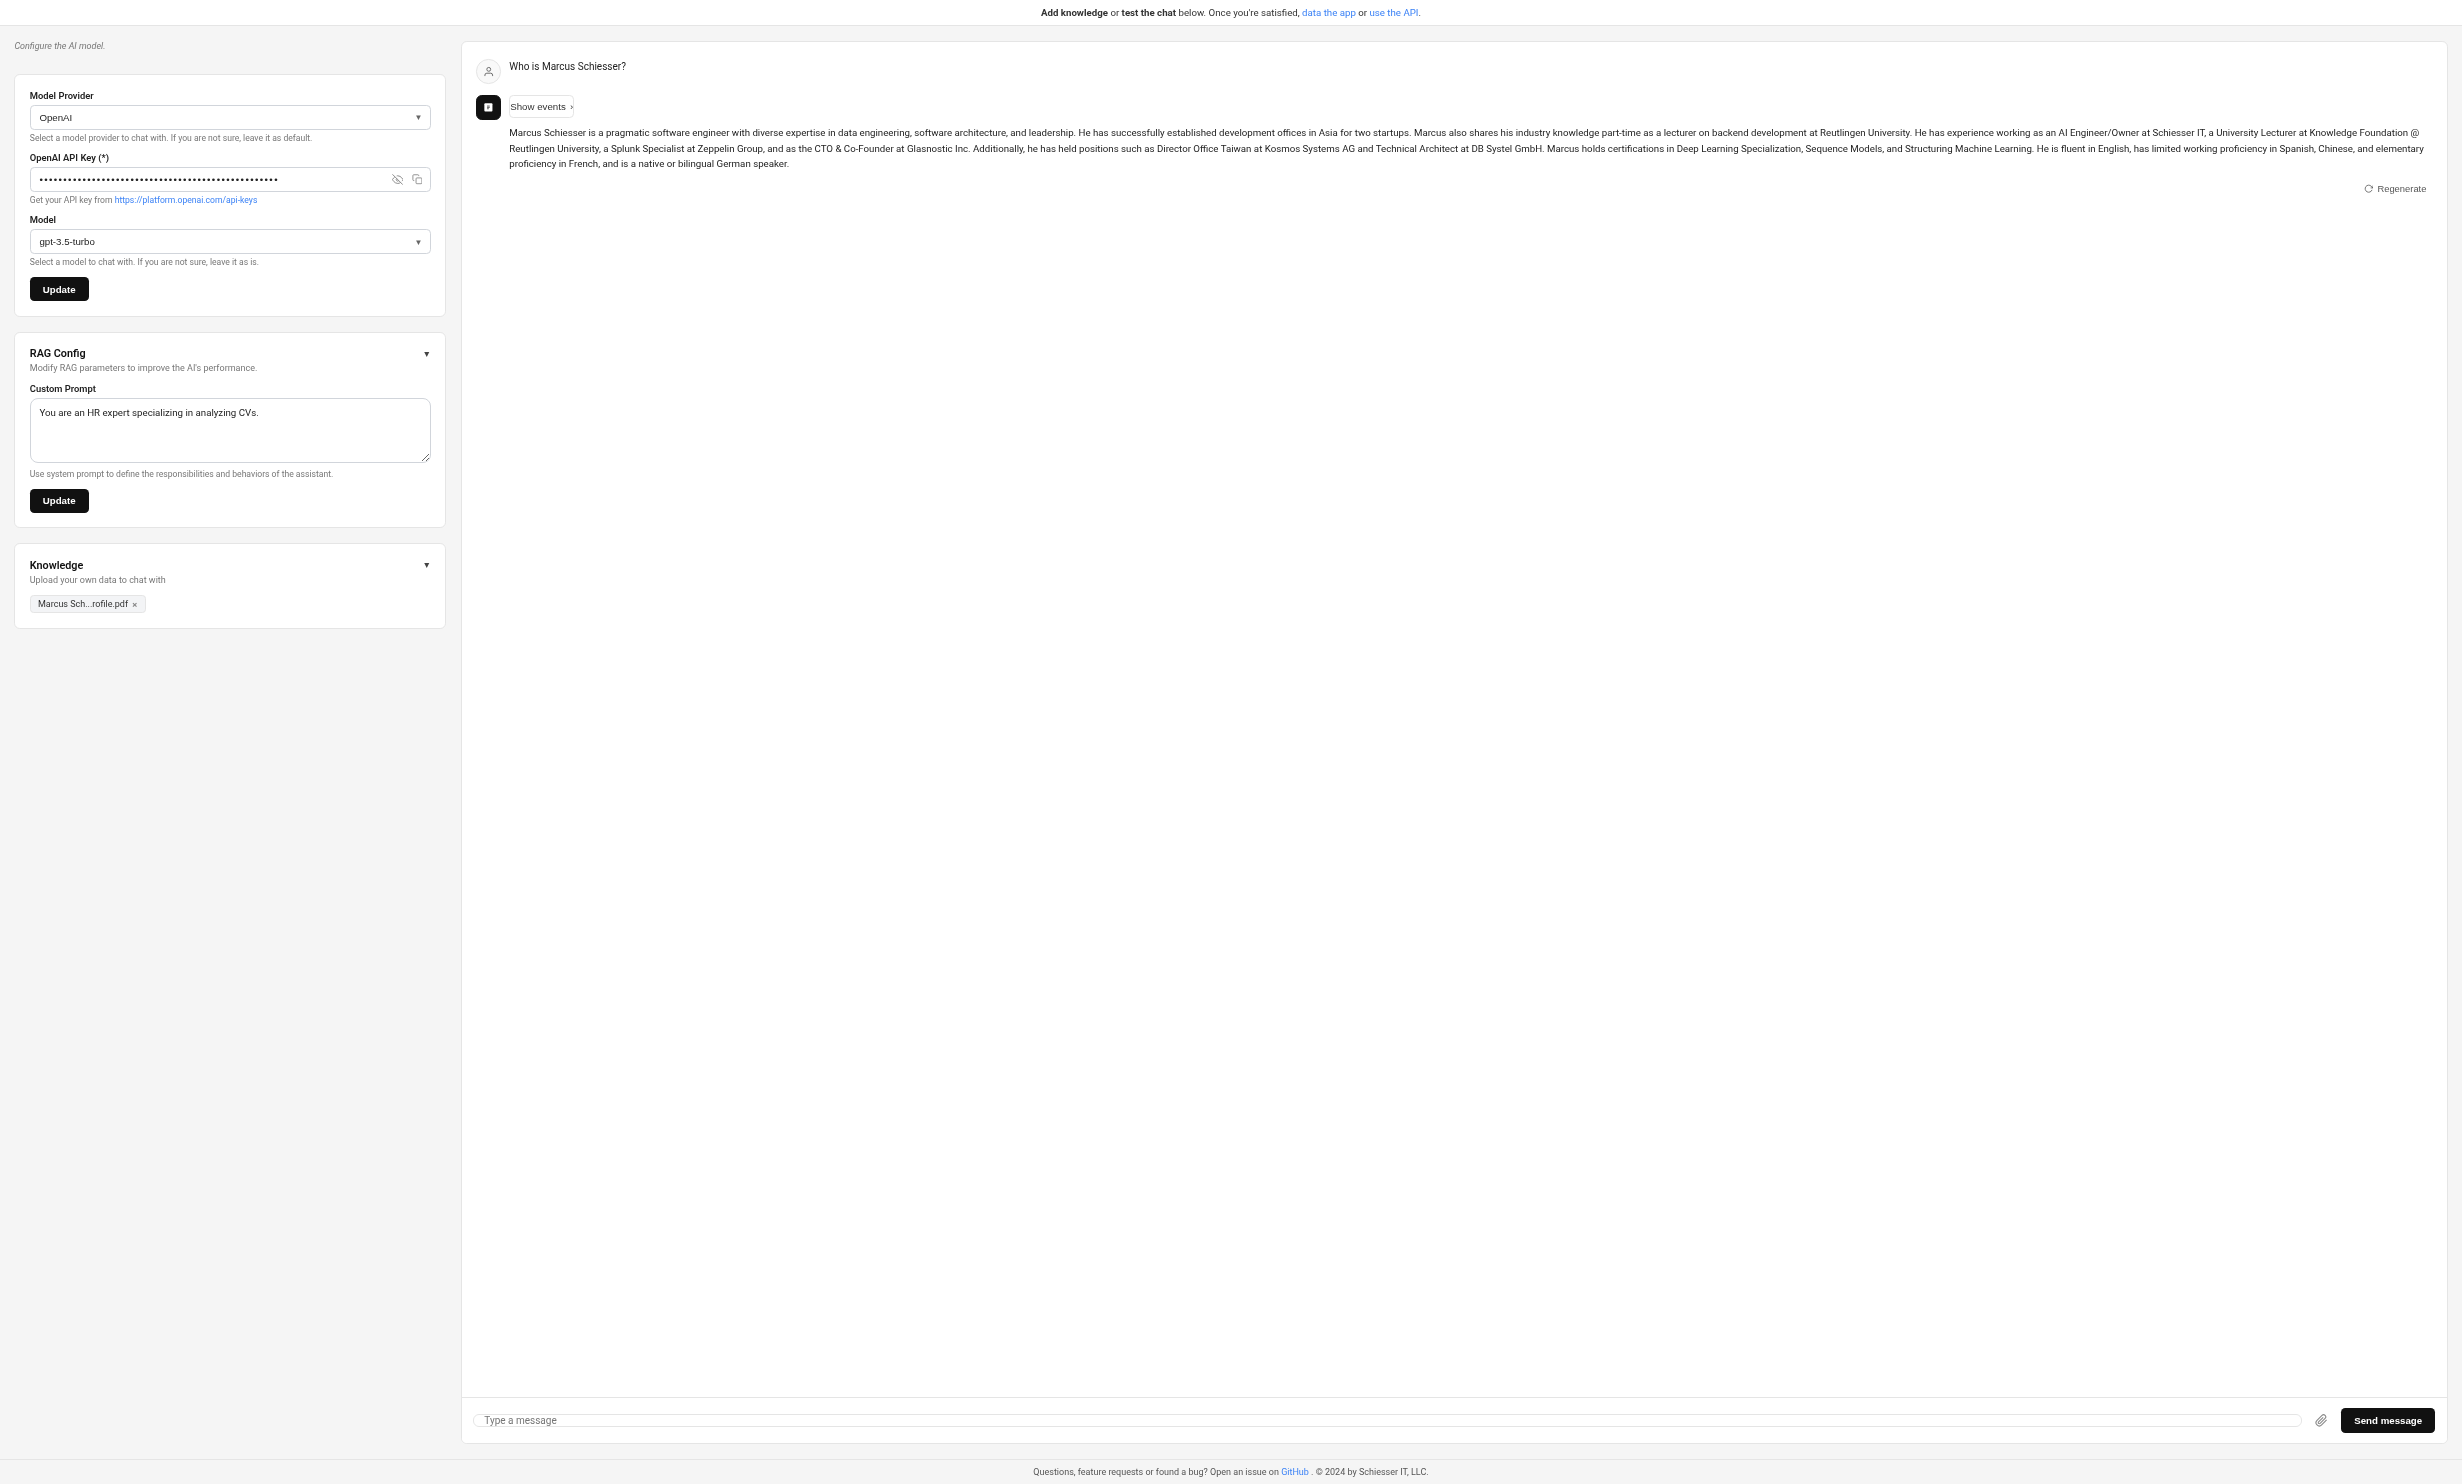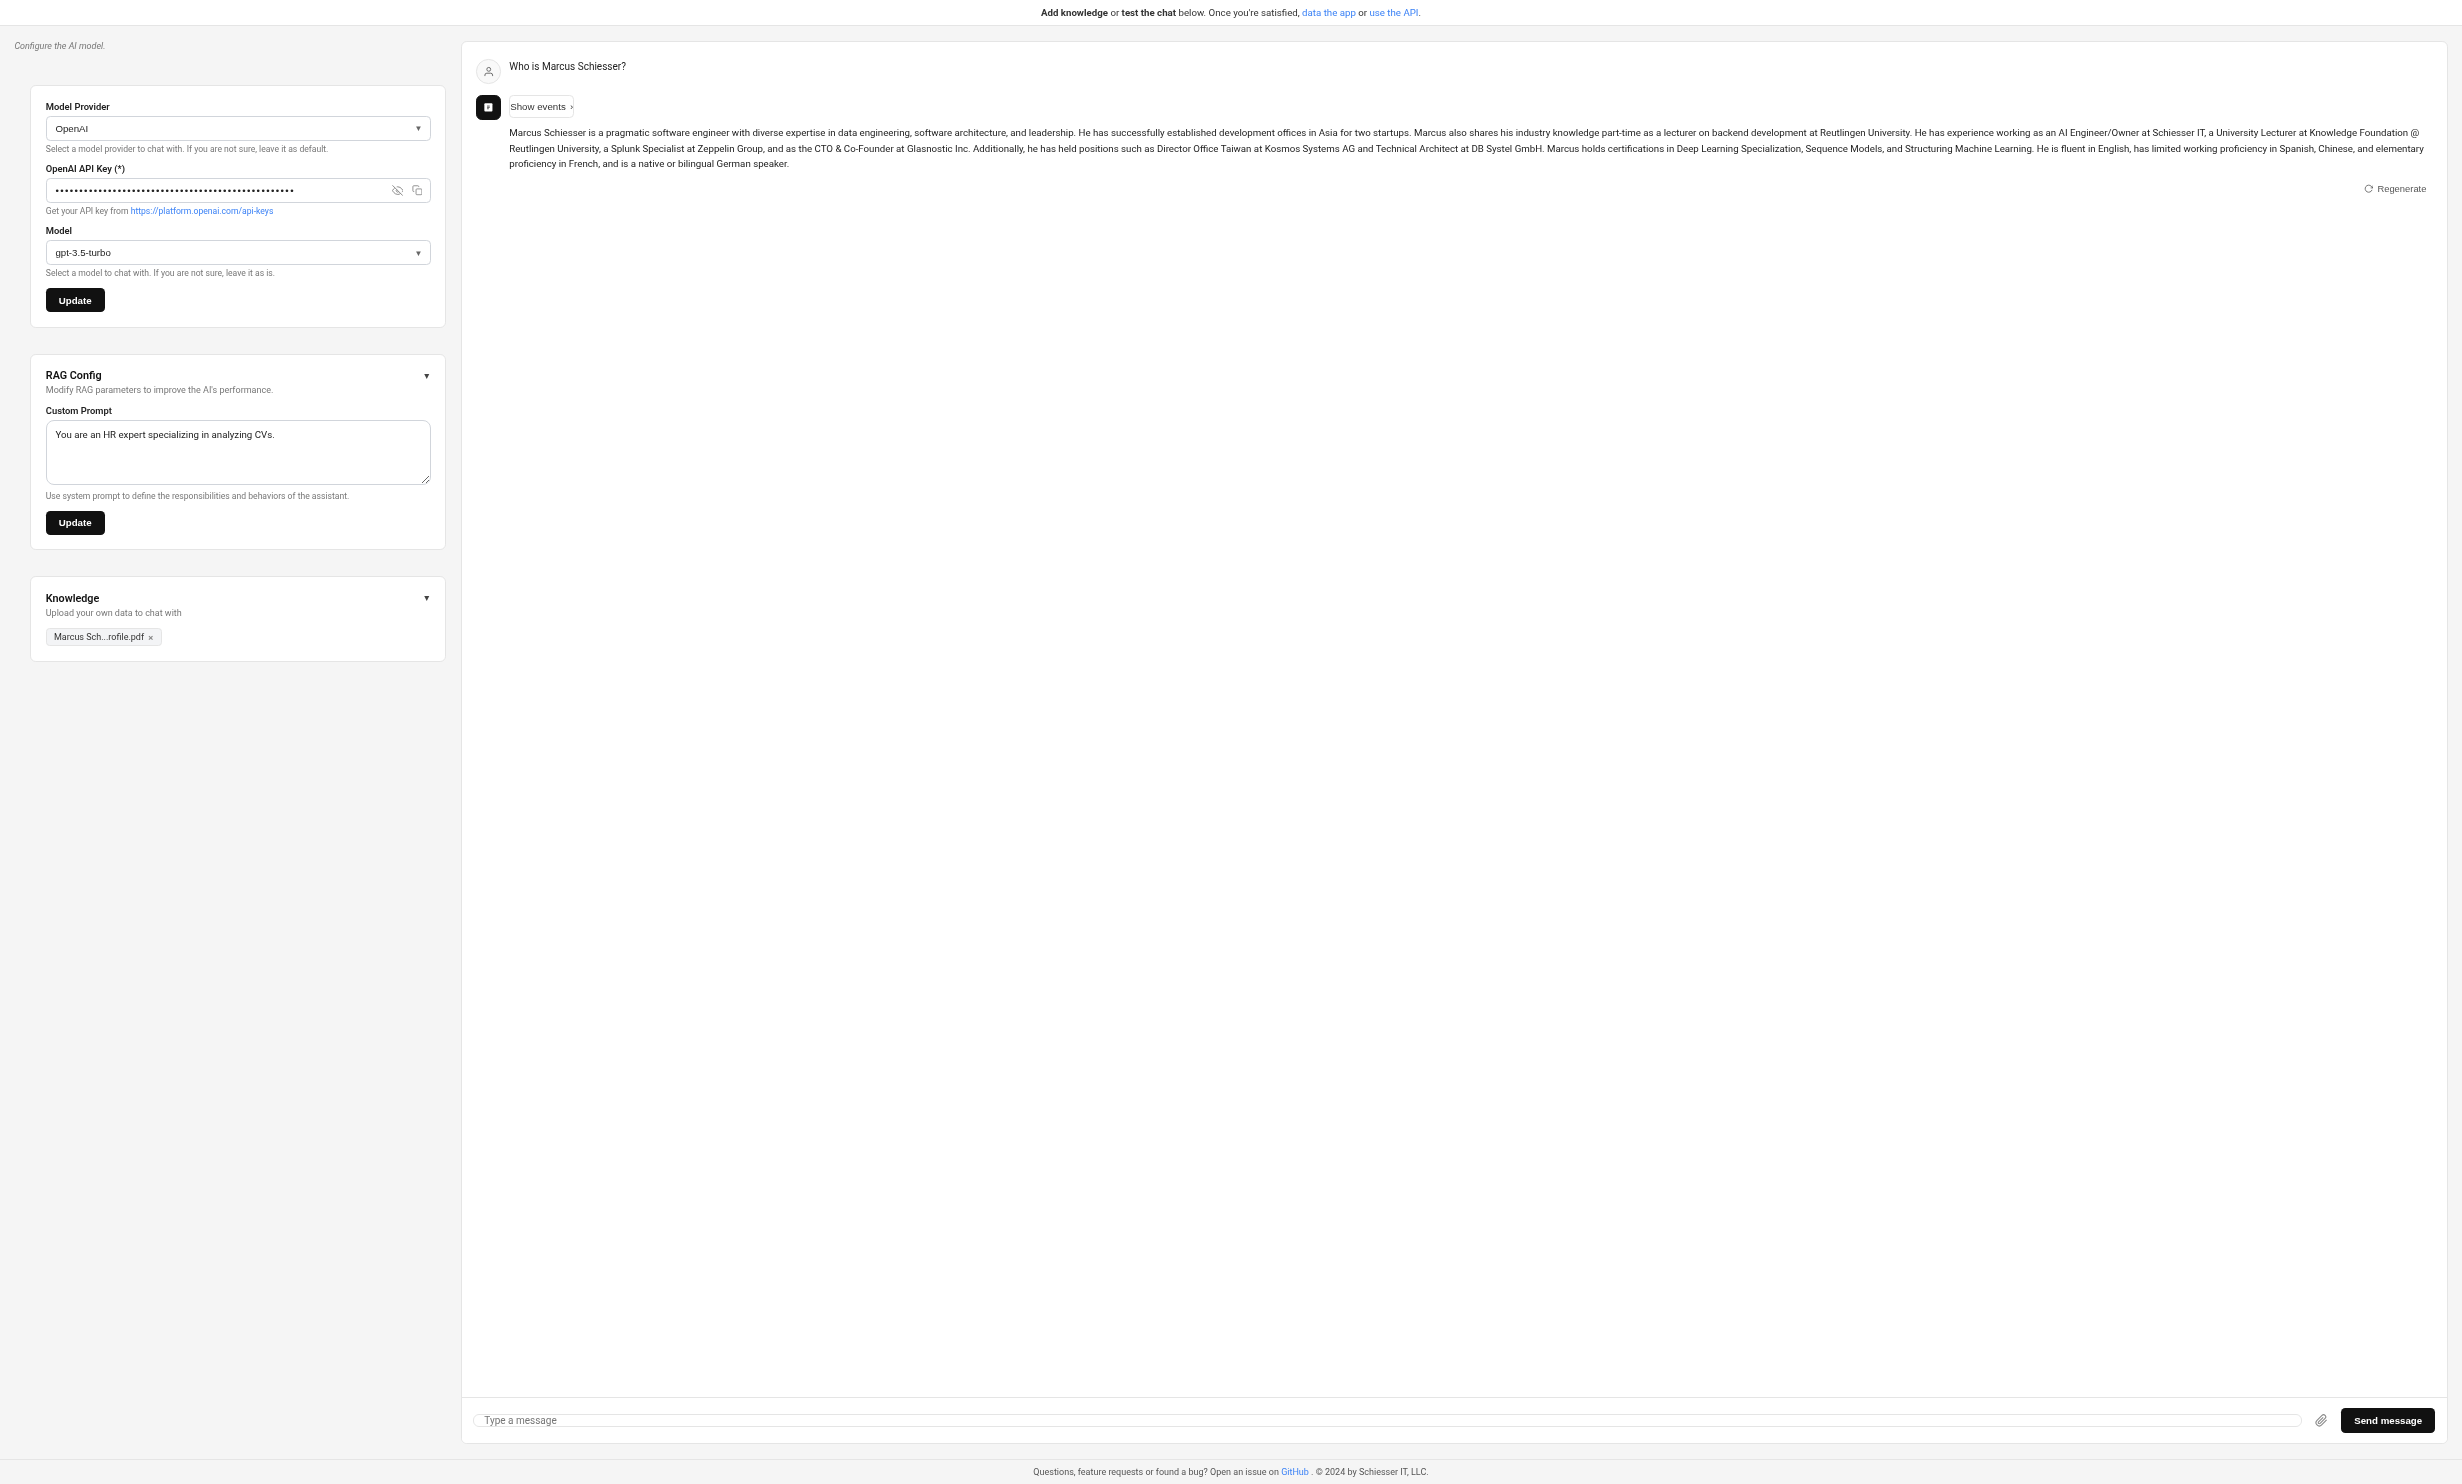--- a/index.html
+++ b/index.html
@@ -35,30 +35,29 @@
       gap: 14.4px;
       overflow: hidden;
     }
 
     
     .left-panel {
       width: 48%;
       max-width: 432px;
       display: flex;
       flex-direction: column;
-      gap: 26px;
+      gap: 15px;
       overflow-y: auto;
     }
 
     .section-card {
       background: #fff;
       border: 0.7px solid #e5e5e5;
       border-radius: 5.8px;
       padding: 14.4px;
-      margin-left: 16px;
     }
 
     .section-header {
       display: flex;
       justify-content: space-between;
       align-items: center;
       margin-bottom: 2.9px;
     }
 
     .section-title {

